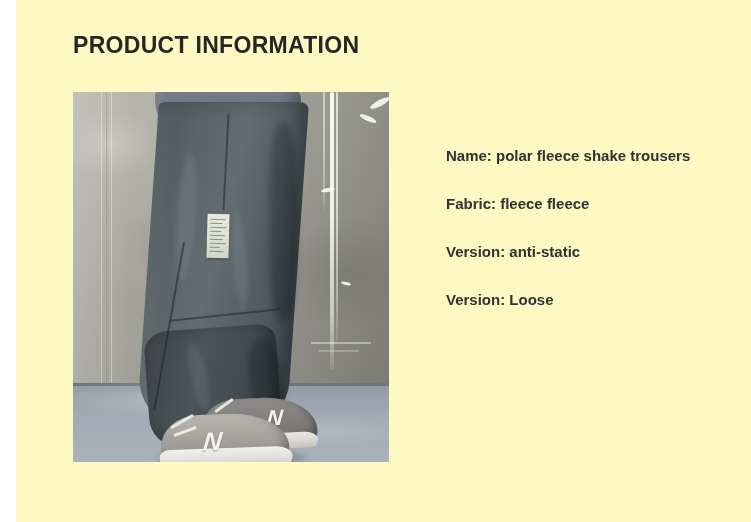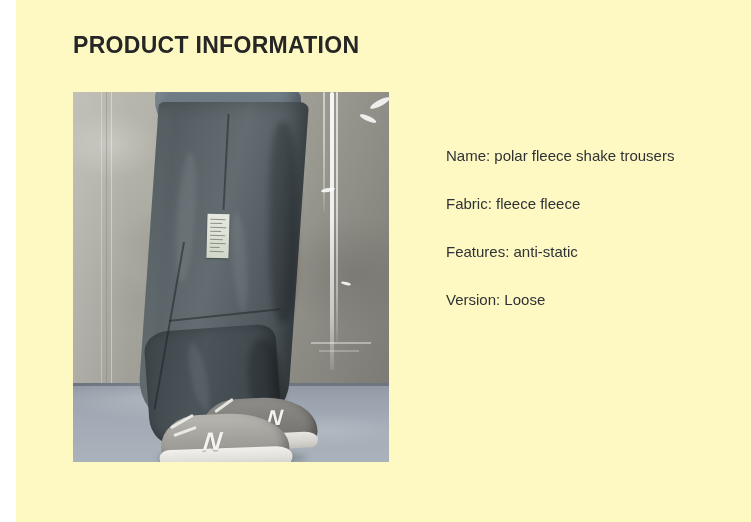--- a/index.html
+++ b/index.html
@@ -361,21 +361,21 @@
 
   
   #spec-list {
     position: absolute;
     left: 430px;
     top: 146px;
     width: 280px;
   }
   .spec-line {
     font-size: 15px;
-    font-weight: 400;
+    font-weight: 700;
     color: #2f3234;
     line-height: 20px;
     margin-bottom: 28px;
     white-space: nowrap;
     font-family: "Liberation Sans", sans-serif;
   }
   .spec-line:last-child { margin-bottom: 16px; }
 </style>
 </head>
 <body>
@@ -448,17 +448,17 @@
     </div>
 
     <div class="laces l1"></div>
     <div class="laces l2"></div>
     <div class="laces l3"></div>
   </div>
 
   <div id="spec-list">
     <div class="spec-line">Name: polar fleece shake trousers</div>
     <div class="spec-line">Fabric: fleece fleece</div>
-    <div class="spec-line">Features: anti-static</div>
+    <div class="spec-line">Version: anti-static</div>
     <div class="spec-line">Version: Loose</div>
   </div>
 
 </div>
 
 </body></html>

